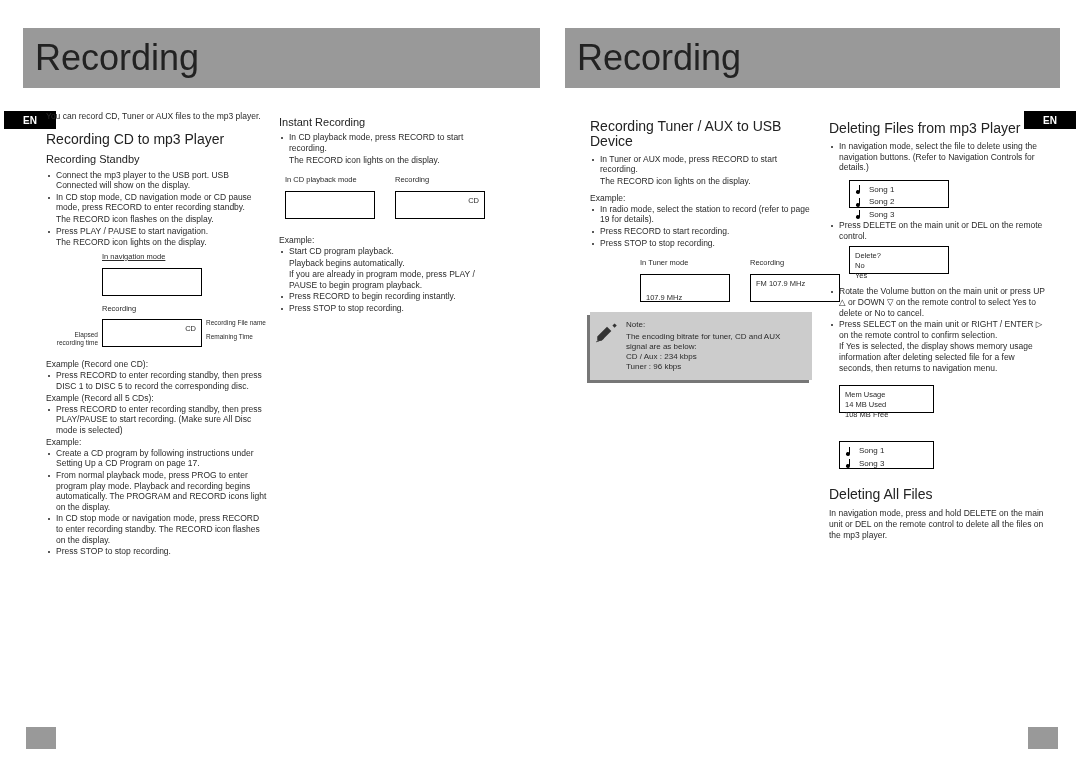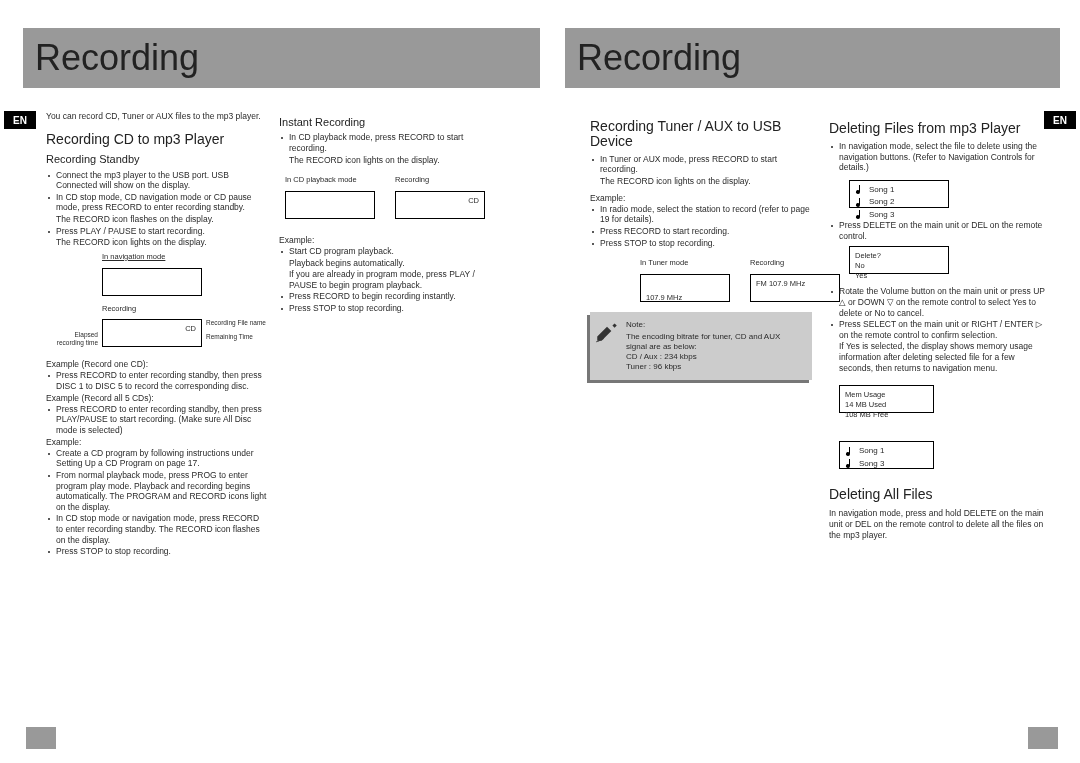--- a/index.html
+++ b/index.html
@@ -21,21 +21,21 @@
     display: flex;
     align-items: center;
     padding-left: 12px;
   }
   .page-banner.left { left: 23px; width: 517px; }
   .page-banner.right { left: 565px; width: 495px; }
   .page-banner h1 { font-size: 36px; font-weight: 400; color: #222; }
   .en-tag {
     position: absolute;
     top: 111px;
-    width: 32px;
+    width: 52px;
     height: 18px;
     background: #000;
     color: #fff;
     display: flex;
     align-items: center;
     justify-content: center;
     font-size: 10px;
     font-weight: 700;
   }
   .en-tag.left { left: 4px; }
@@ -119,21 +119,21 @@
 <div class="en-tag left">EN</div>
 <div class="en-tag right">EN</div>
 
 <div class="col col1">
   <div class="para">You can record CD, Tuner or AUX files to the mp3 player.</div>
   <h2>Recording CD to mp3 Player</h2>
   <h3>Recording Standby</h3>
   <div class="bullet">Connect the mp3 player to the USB port. USB Connected will show on the display.</div>
   <div class="bullet">In CD stop mode, CD navigation mode or CD pause mode, press RECORD to enter recording standby.</div>
   <div class="sub">The RECORD icon flashes on the display.</div>
-  <div class="bullet">Press PLAY / PAUSE to start recording.</div>
+  <div class="bullet">Press PLAY / PAUSE to start navigation.</div>
   <div class="sub">The RECORD icon lights on the display.</div>
 
   <div style="margin-top:4px; margin-left:56px;text-decoration:underline;">
     <div class="display-label">In navigation mode</div>
     <div class="display-box"></div>
   </div>
 
   <div class="rec-diag">
     <div style="margin-left:56px;" class="display-label">Recording</div>
     <div style="display:flex; align-items:flex-start; gap:4px;">

